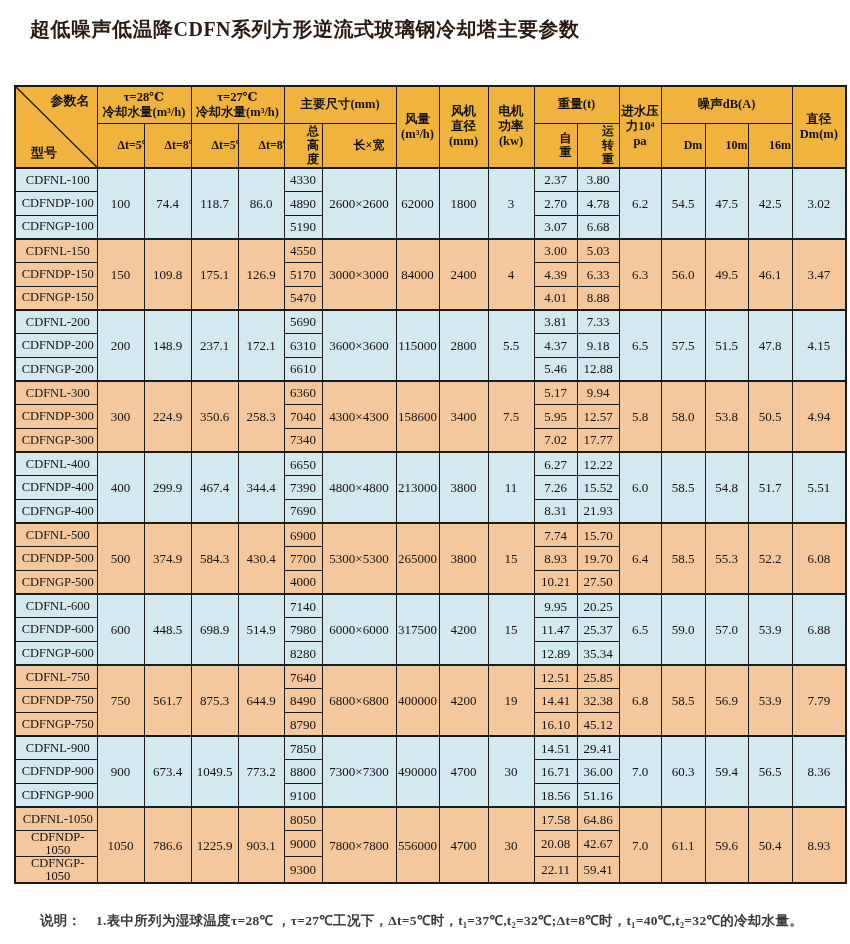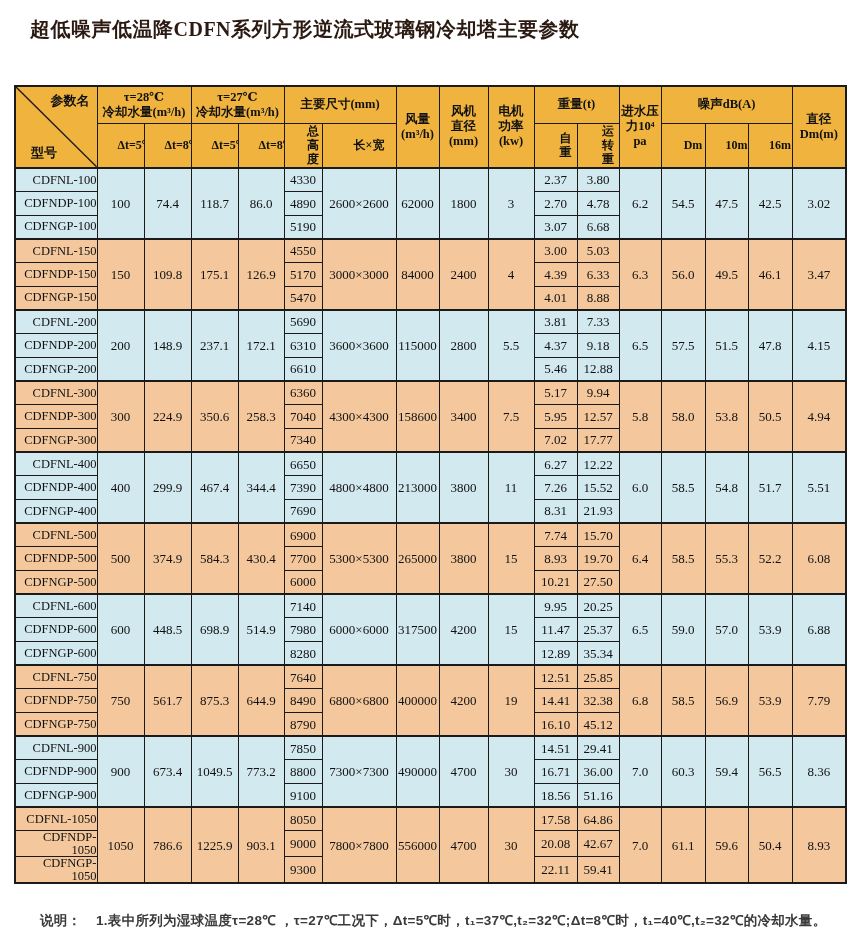--- a/index.html
+++ b/index.html
@@ -35,31 +35,31 @@
   .spec thead th {
     background: var(--header-bg);
     font-size: 12.5px; font-weight: bold;
     white-space: pre-line; line-height: 1.2;
   }
   .spec thead tr.h1 { height: 37px; }
   .spec thead tr.h2 { height: 29px; }
   .spec thead tr.h2 th { font-size: 12px; border-bottom: 2px solid var(--border); padding-left: 20px; }
   .spec tbody tr { height: 23.7px; }
   .spec tbody td { font-size: 13px; line-height: 1; }
-  .spec td.model { text-align: right; padding-left: 3px; font-size: 12.5px; }
+  .spec td.model { text-align: center; padding-left: 3px; font-size: 12.5px; }
   .spec tbody tr.blue td { background: var(--row-blue); }
   .spec tbody tr.orange td { background: var(--row-orange); }
   .spec tbody tr.gs td { border-top: 2px solid var(--border); }
   th.corner { position: relative; }
   th.corner svg { position: absolute; left: 0; top: 0; width: 100%; height: 100%; display: block; }
   th.corner .corner-top { position: absolute; top: 6px; right: 7px; font-size: 13px; }
   th.corner .corner-bottom { position: absolute; bottom: 6px; left: 15px; font-size: 13px; }
   .notes {
     margin: 24px 0 0 40px;
-    font-family: Liberation Sans, sans-serif;
+    font-family: Liberation Serif, serif;
     font-weight: bold; font-size: 13.5px; color: #3a3a3a;
     line-height: 26px; letter-spacing: 0.3px;
   }
   .note-row { display: flex; align-items: flex-start; }
   .note-label { width: 56px; flex: 0 0 56px; }
   .note-indent { margin-left: 56px; }
 </style>
 </head>
 <body>
 
@@ -307,21 +307,21 @@
           <td rowspan="3">6.08</td>
         </tr>
         <tr class="orange">
           <td class="model">CDFNDP-500</td>
           <td>7700</td>
           <td>8.93</td>
           <td>19.70</td>
         </tr>
         <tr class="orange">
           <td class="model">CDFNGP-500</td>
-          <td>6000</td>
+          <td>4000</td>
           <td>10.21</td>
           <td>27.50</td>
         </tr>
         <tr class="blue gs">
           <td class="model">CDFNL-600</td>
           <td rowspan="3">600</td>
           <td rowspan="3">448.5</td>
           <td rowspan="3">698.9</td>
           <td rowspan="3">514.9</td>
           <td>7140</td>

